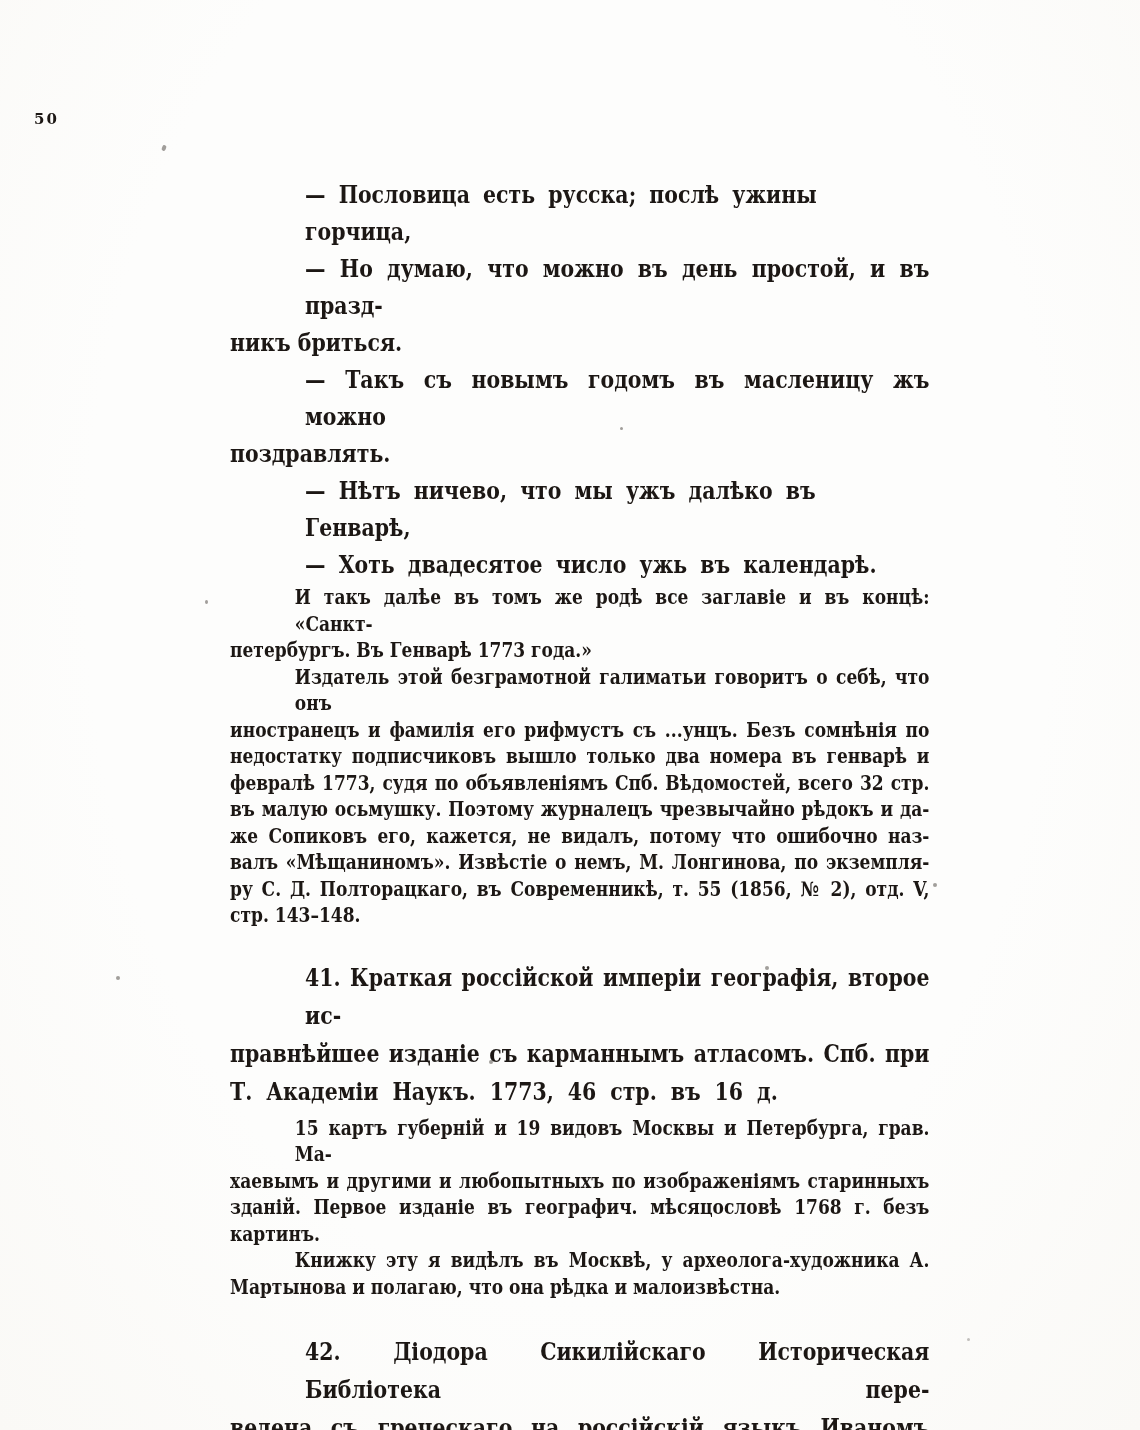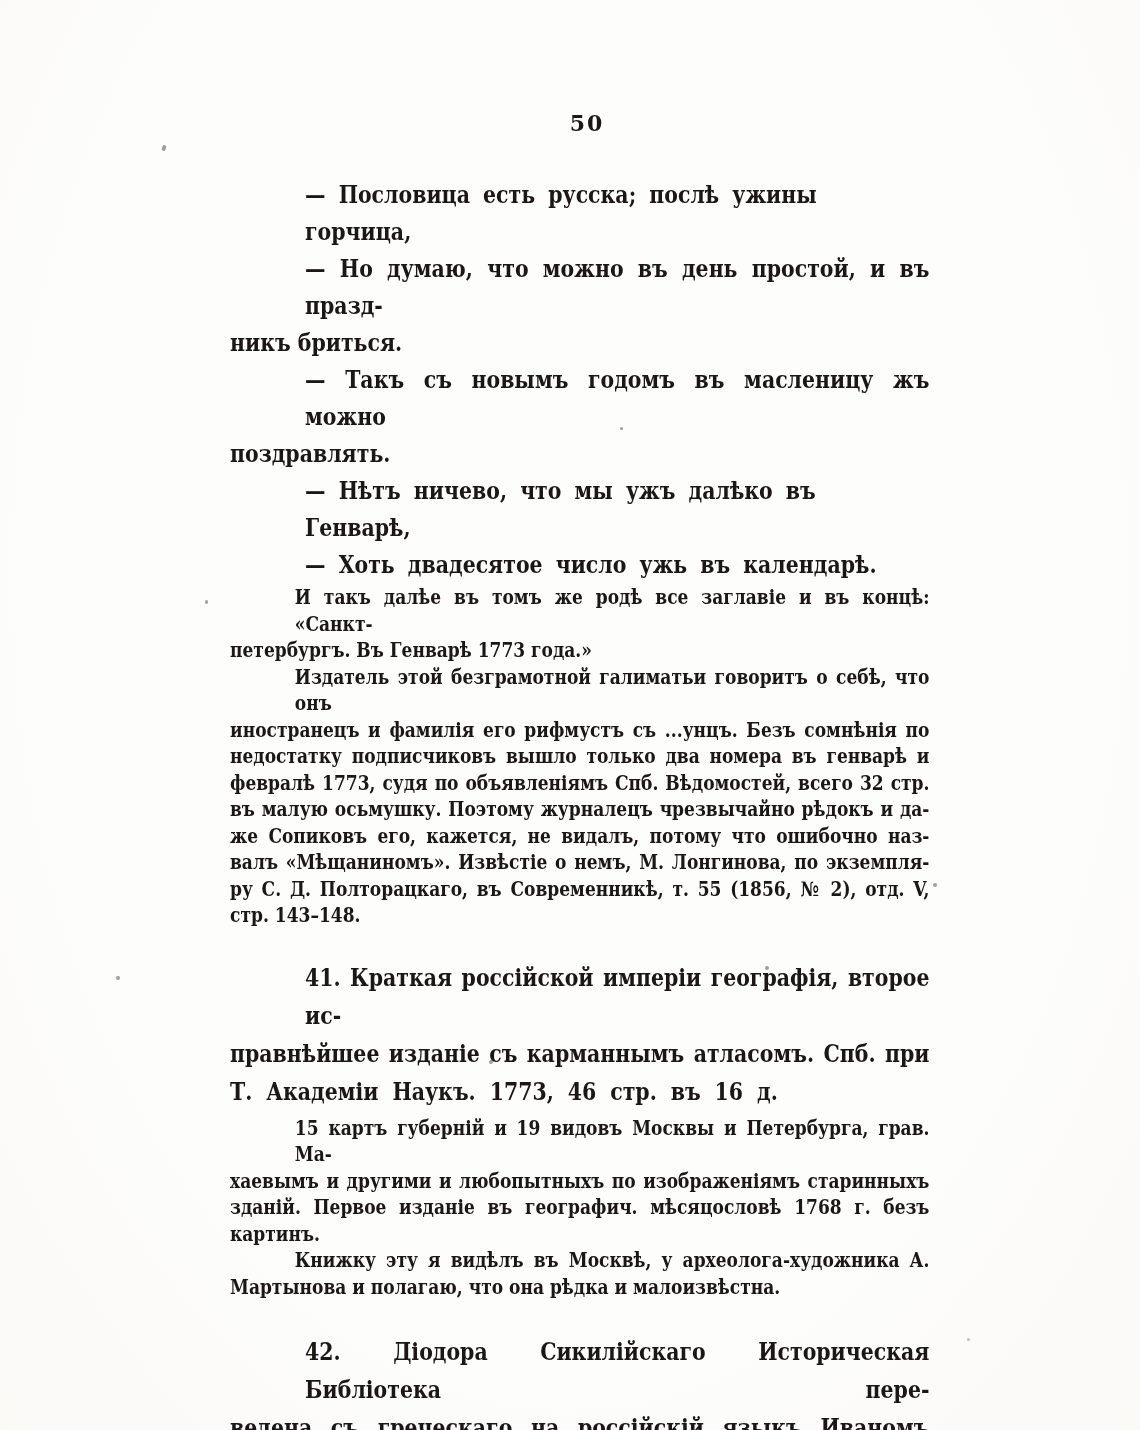--- a/index.html
+++ b/index.html
@@ -13,23 +13,23 @@
     overflow: hidden;
     color: #1c1714;
     font-family: "DejaVu Serif", serif;
     font-weight: bold;
   }
   .pageno {
     position: absolute;
     top: 110px;
     left: 0;
     width: 100%;
-    text-align: center;
+    text-align: left;
     text-indent: 34px;
-    font-size: 22px;
+    font-size: 15px;
     letter-spacing: 2px;
   }
   .textcol {
     position: absolute;
     left: 230px;
     top: 176px;
     width: 820px;
     transform: scaleX(0.853);
     transform-origin: 0 0;
   }

